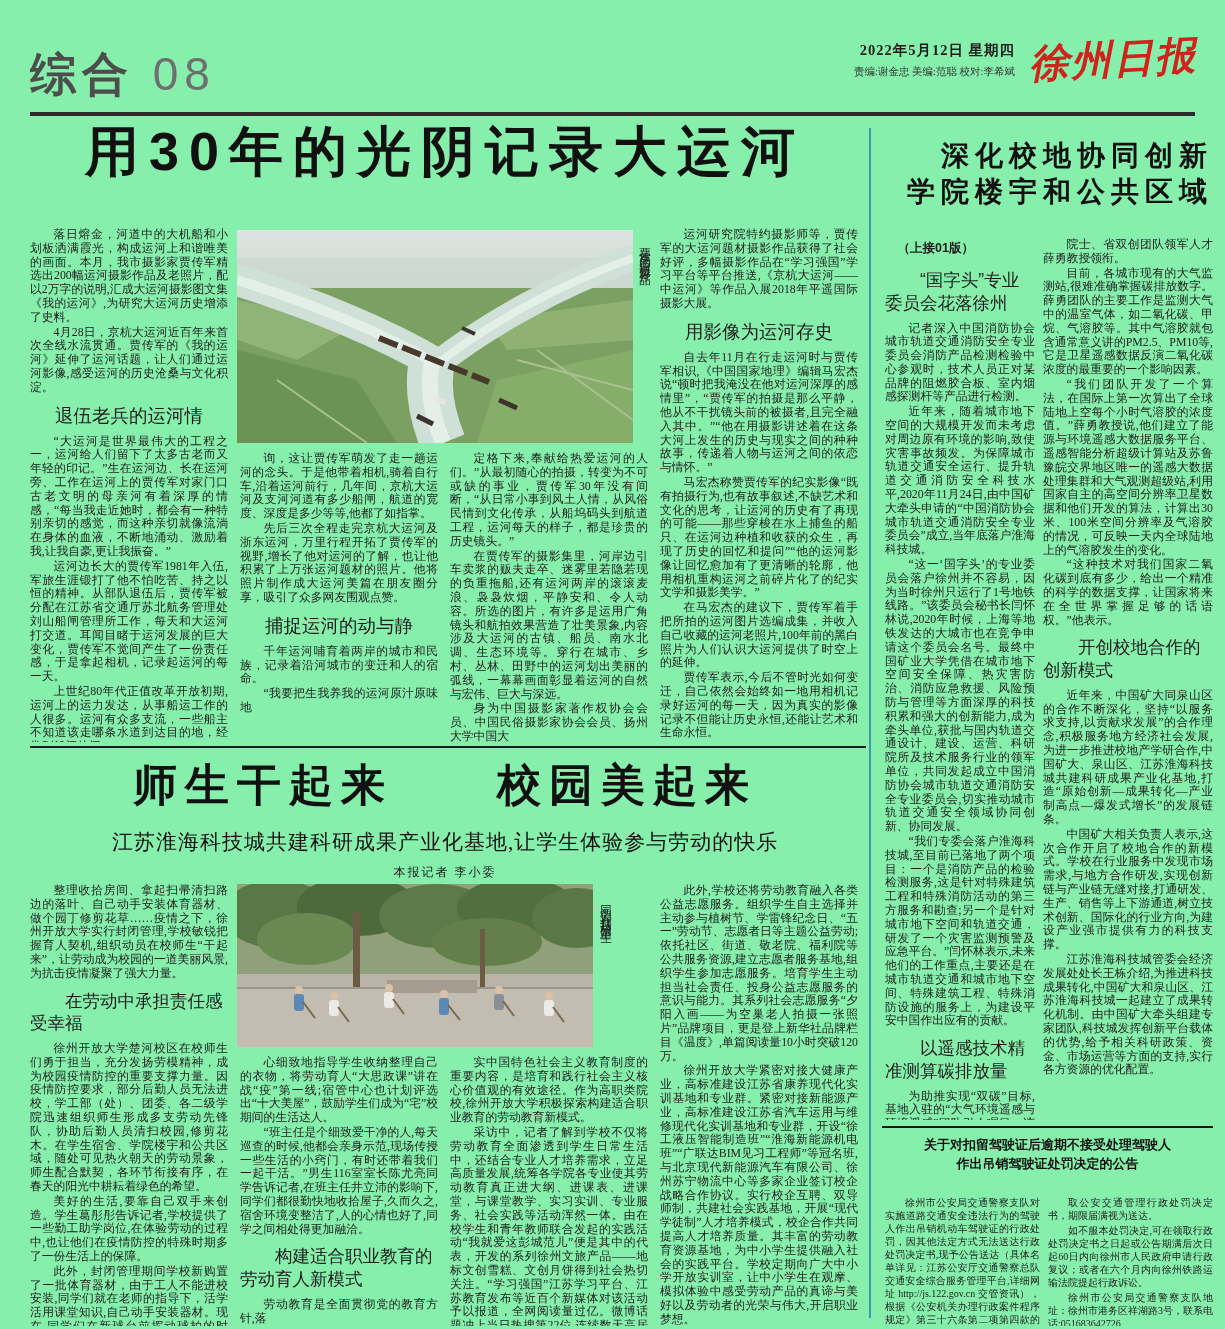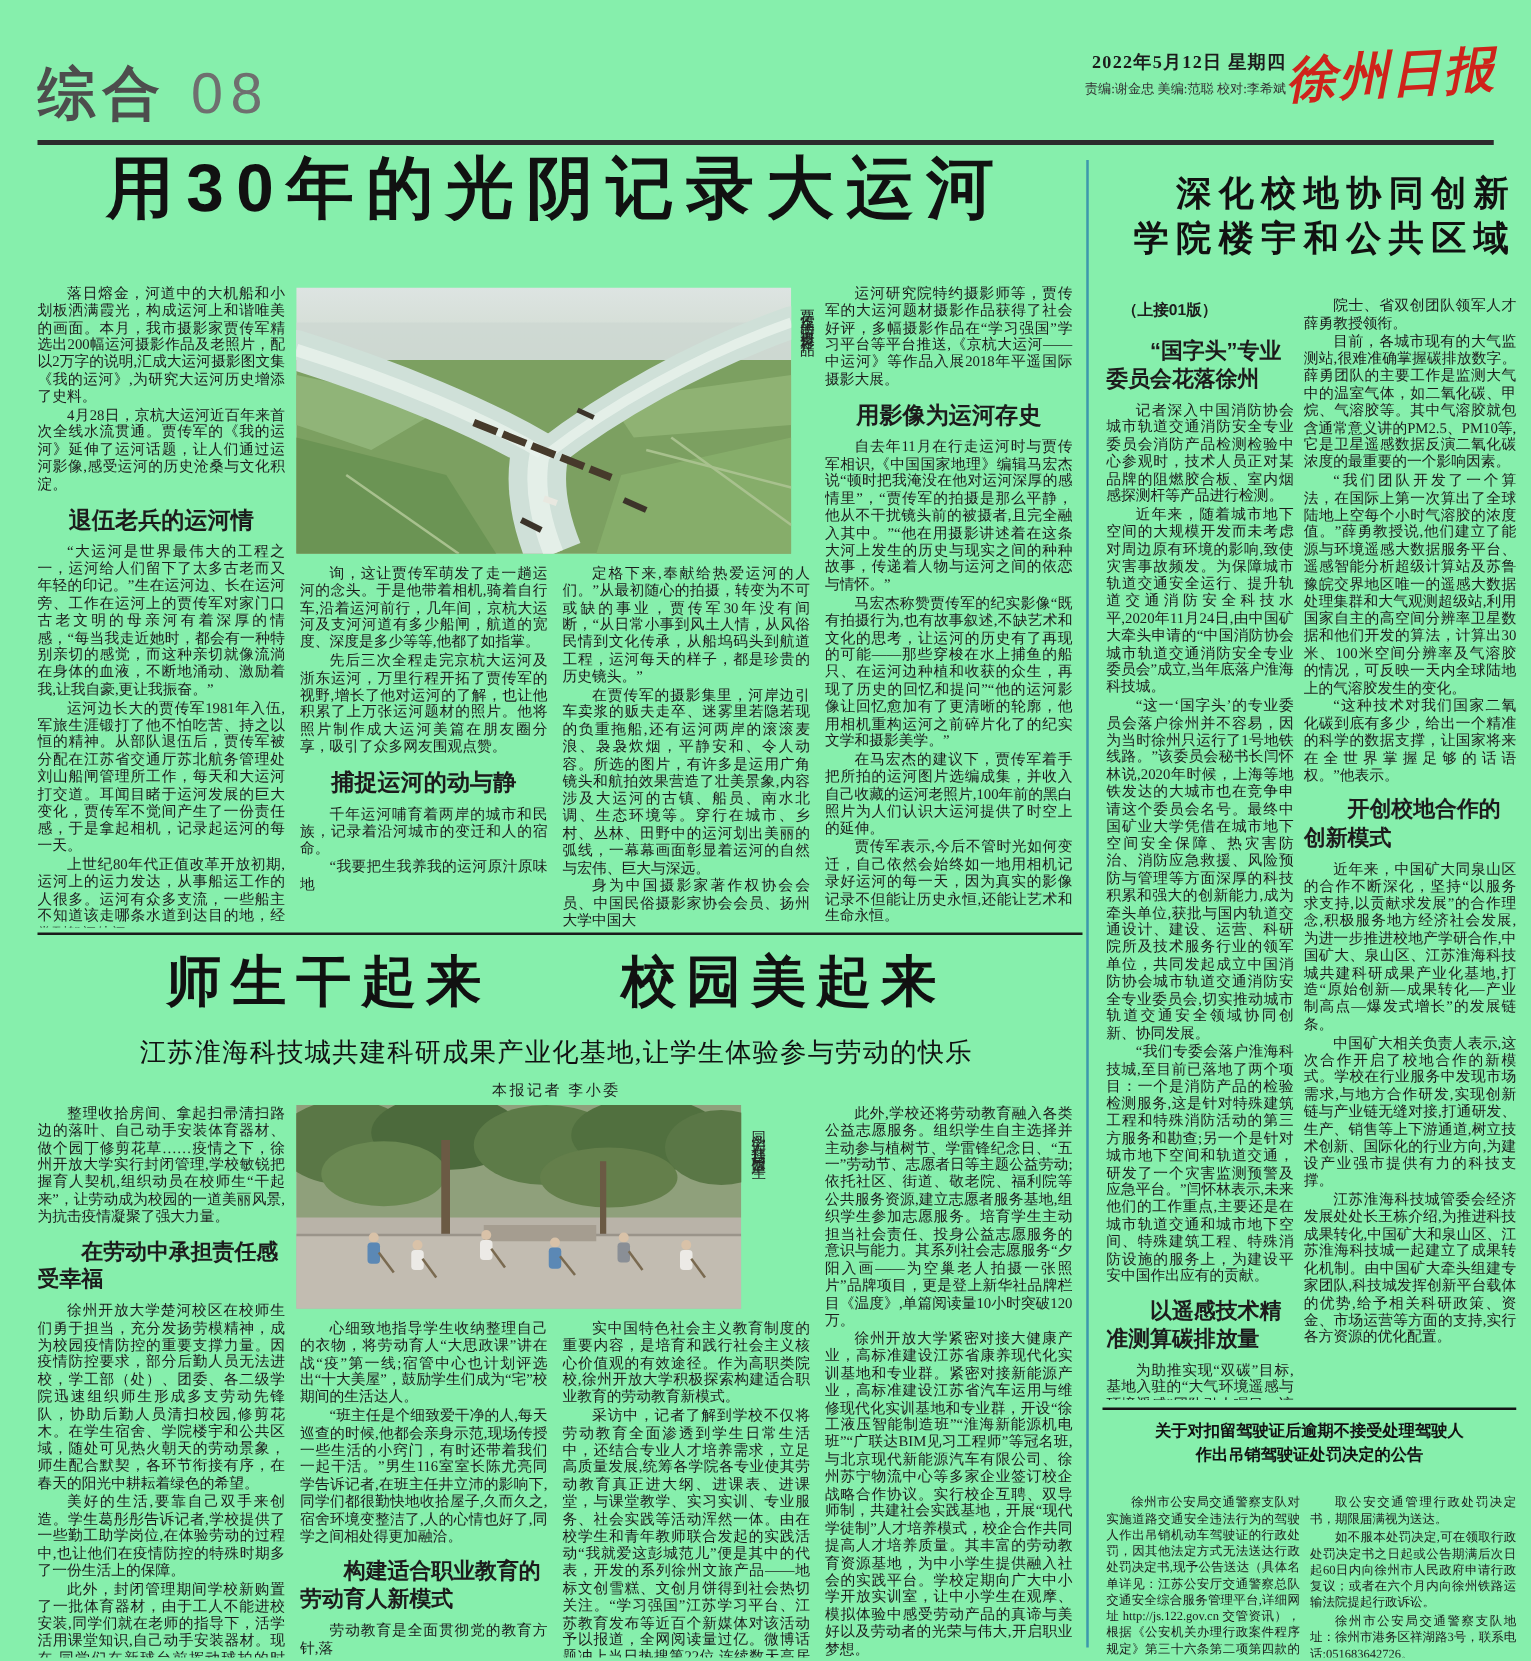--- a/index.html
+++ b/index.html
@@ -3,37 +3,37 @@
 <meta charset="utf-8">
 <style>
   html,body{margin:0;padding:0;background:#ffffff;}
   .page{position:relative;width:1225px;height:1329px;background:#86efac;overflow:hidden;
         font-family:"Liberation Serif","DejaVu Serif",serif;color:#1c1c1c;}
 
   
   .hdr-section{position:absolute;left:30px;top:44px;font-family:"Liberation Sans","DejaVu Sans",sans-serif;
         font-size:46px;font-weight:bold;color:#4d4d4d;letter-spacing:6px;}
   .hdr-section .pageno{color:#6f6f6f;font-weight:normal;}
-  .hdr-right{position:absolute;right:28px;top:40px;display:flex;align-items:flex-start;}
+  .hdr-right{position:absolute;right:28px;top:40px;display:flex;align-items:center;gap:14px;}
   .hdr-meta{text-align:right;}
   .hdr-date{font-size:14.5px;font-weight:bold;letter-spacing:1px;}
   .hdr-editors{font-size:10.5px;color:#333;margin-top:5px;}
   .masthead{color:#cf231b;font-size:40px;font-weight:bold;font-style:italic;
         font-family:"Liberation Serif",serif;transform:rotate(-3deg);letter-spacing:2px;line-height:1;}
   .hdr-rule{position:absolute;left:30px;top:112px;width:1165px;height:4px;background:#2c2c2c;}
 
   
   .v-teal{position:absolute;left:869px;top:128px;width:2px;height:1190px;background:#3d98ac;}
   .h-rule-a2{position:absolute;left:30px;top:746px;width:836px;height:2px;background:#1b1b1b;}
   .h-rule-ann{position:absolute;left:882px;top:1126px;width:331px;height:2px;background:#151515;}
 
   
   .col{position:absolute;overflow:hidden;}
   .para{font-size:11.8px;line-height:1.17;text-align:justify;text-indent:2em;margin:0 0 1px 0;}
-  .subhead{font-family:"Liberation Sans","DejaVu Sans",sans-serif;font-weight:bold;font-size:18.5px;
+  .subhead{font-family:"Liberation Sans","DejaVu Sans",sans-serif;font-weight:normal;font-size:18.5px;
         line-height:1.3;text-align:center;margin:9px 0 7px 0;text-indent:0;}
   .subhead-left{text-align:left;text-indent:2em;font-size:17.5px;}
   .note{font-family:"Liberation Sans","DejaVu Sans",sans-serif;font-weight:bold;font-size:12.5px;
         text-indent:1em;margin:2px 0 12px 0;}
 
   
   .a1-headline{position:absolute;left:30px;top:120px;width:830px;text-align:center;
         font-family:"Liberation Sans","DejaVu Sans",sans-serif;font-weight:900;font-size:54px;
         letter-spacing:10px;line-height:1.15;color:#111;}
   .a1-byline{position:absolute;left:30px;top:205px;width:830px;text-align:center;font-size:12px;letter-spacing:2px;margin-top:41px;}

